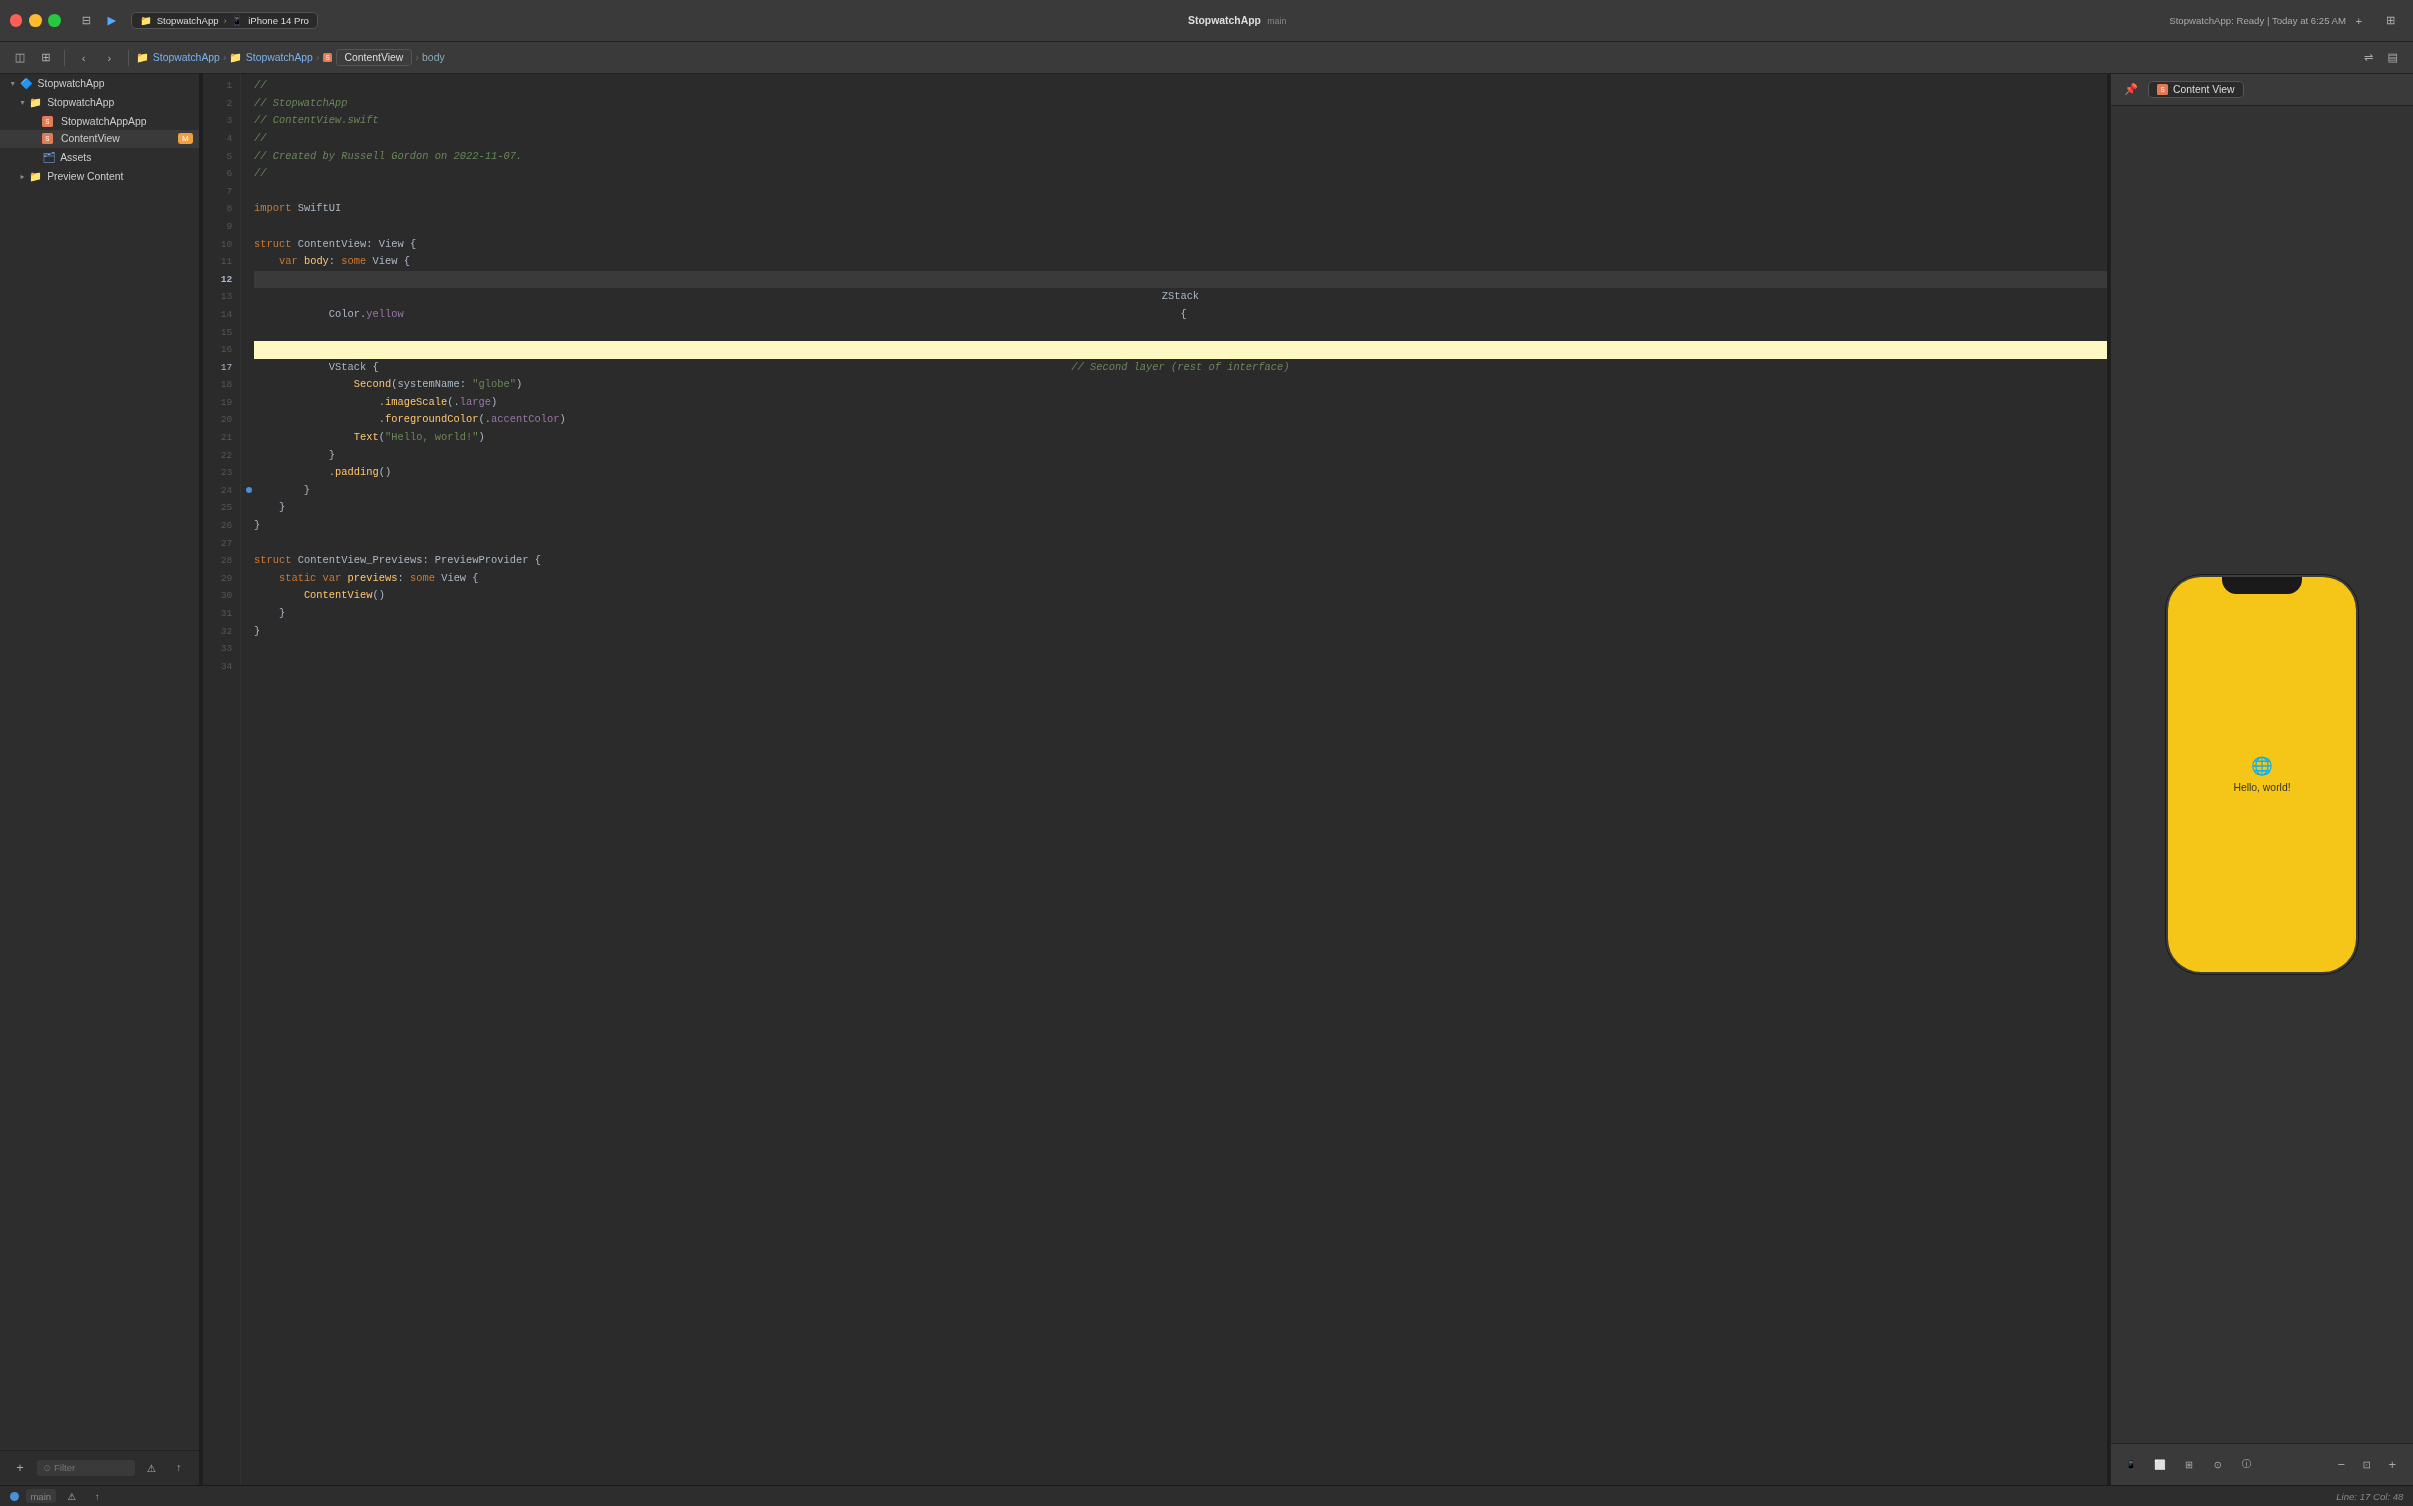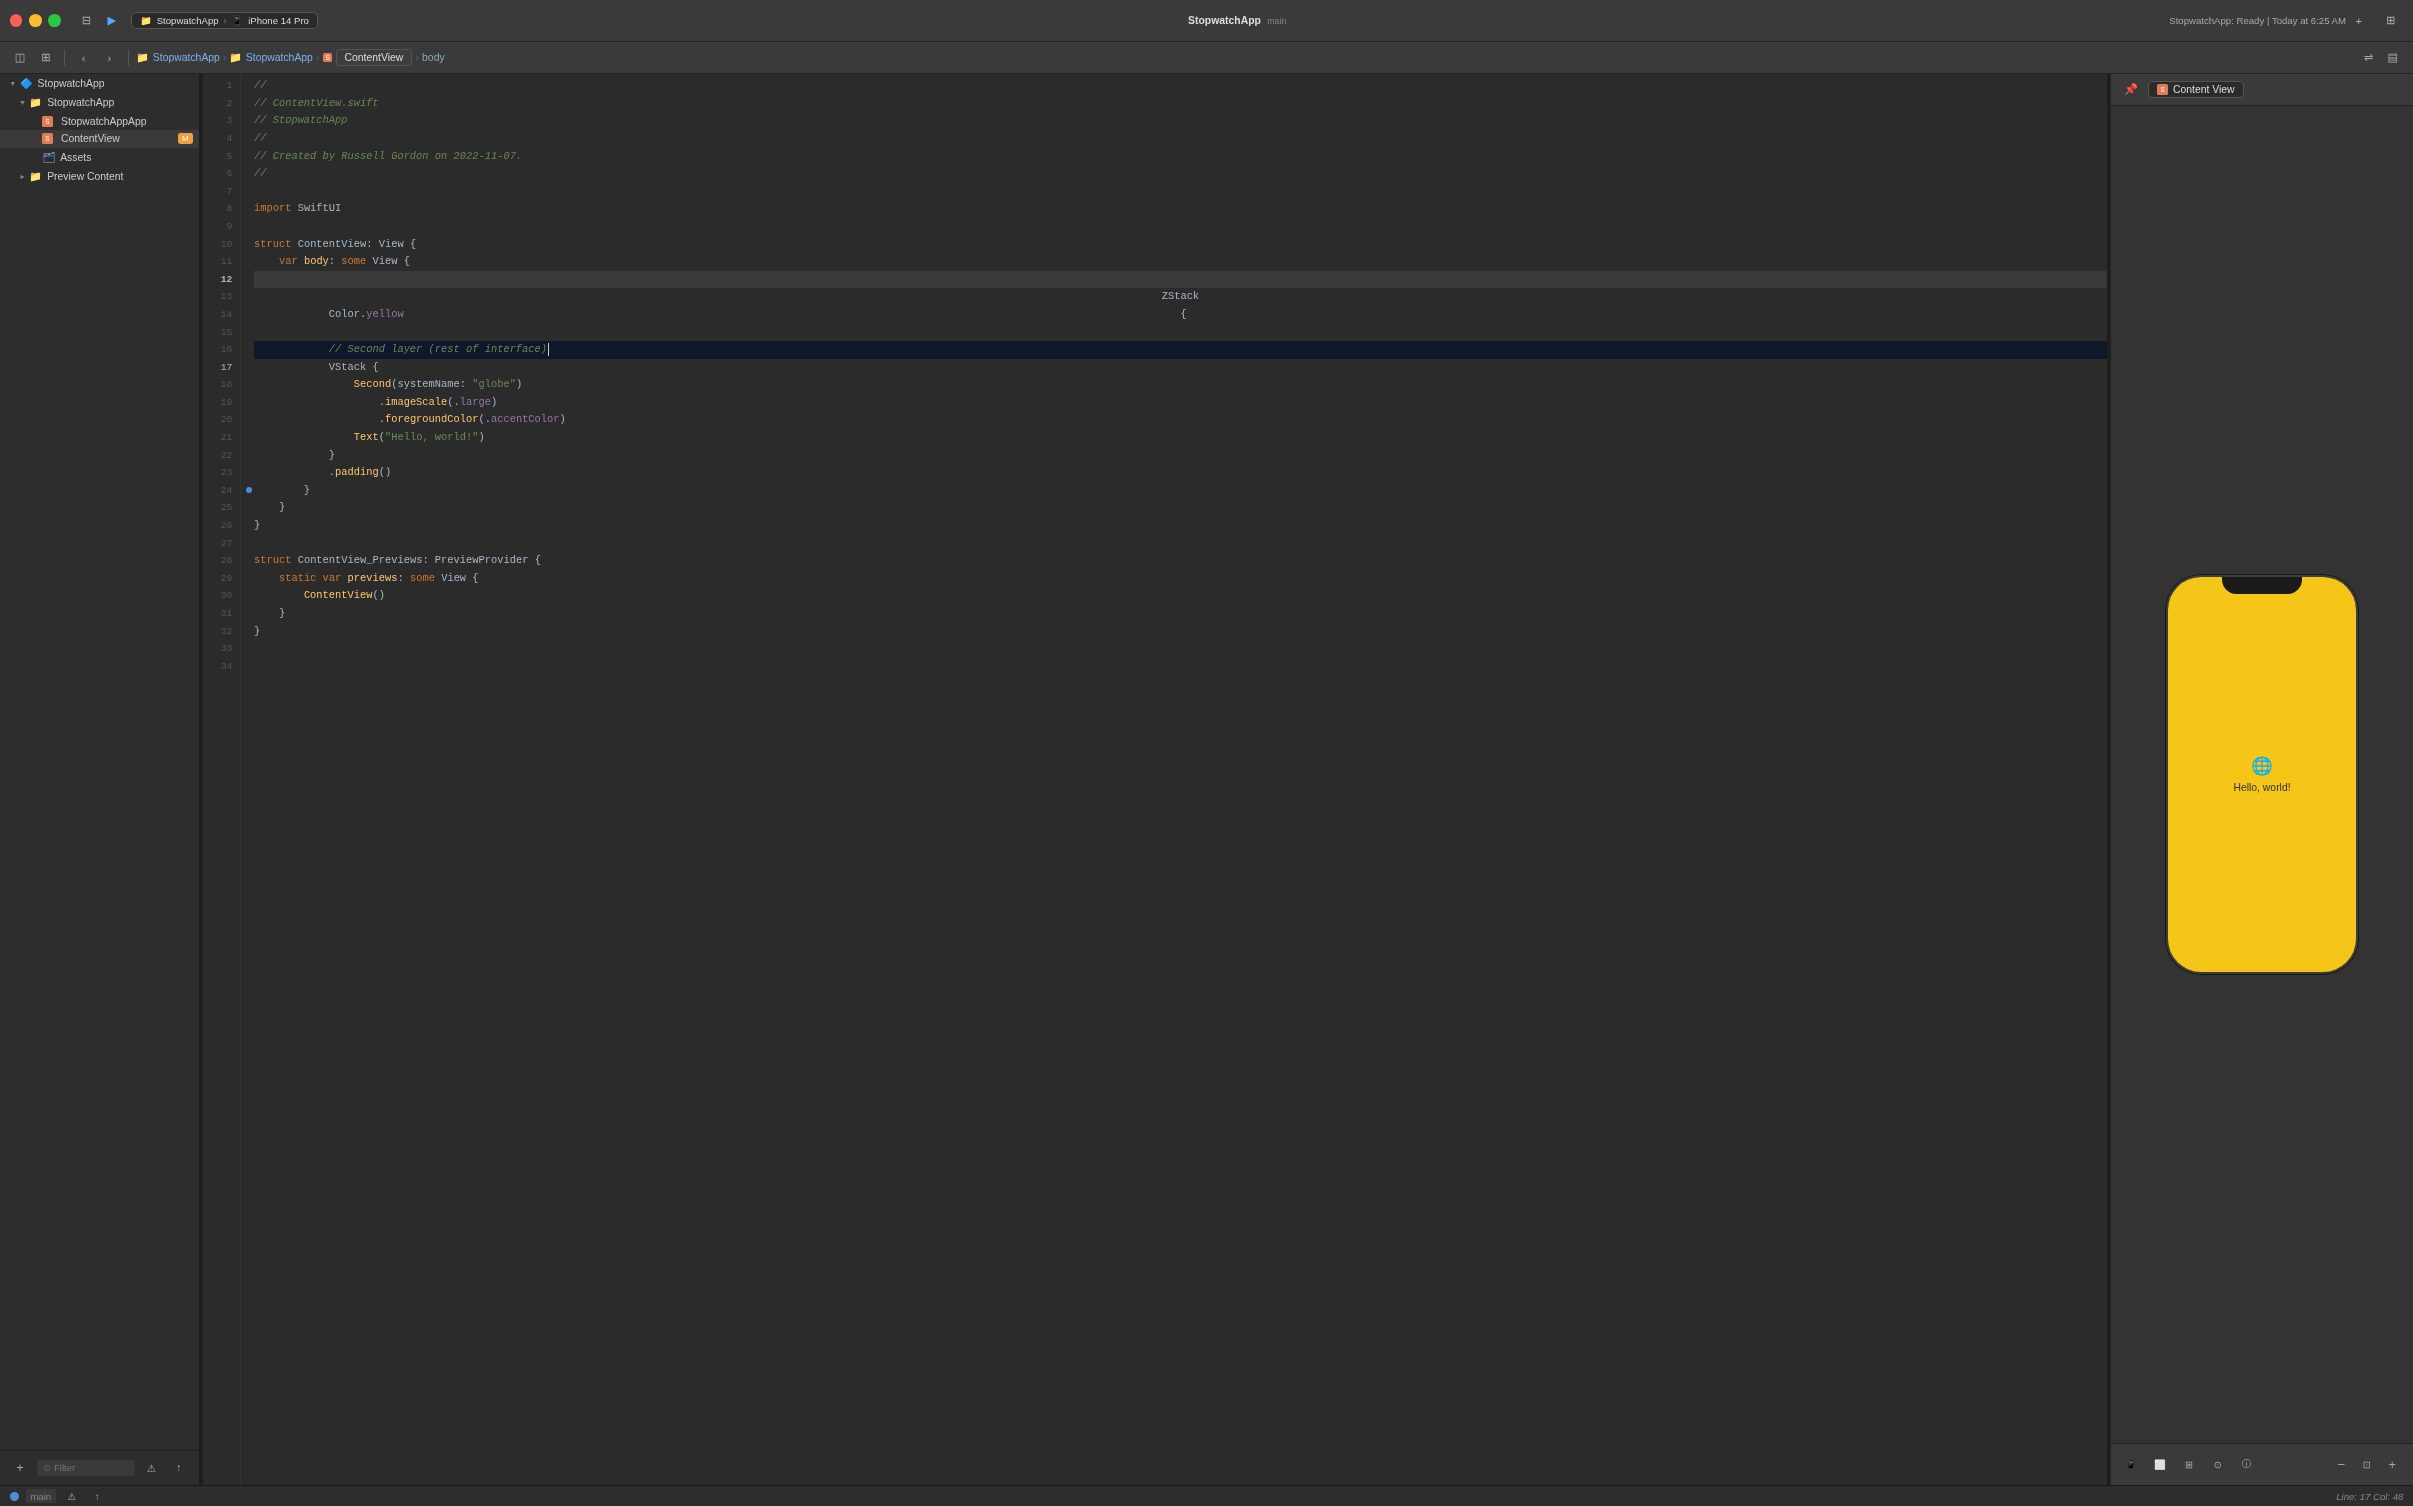--- a/index.html
+++ b/index.html
@@ -213,21 +213,22 @@
       display: flex;
       align-items: center;
       white-space: pre;
       position: relative;
     }
     .code-line.highlighted {
       background: #3a3a3a;
       flex-direction: column;
     }
     .code-line.cursor-line {
-      background: #0f172a;
+      background: #fef9c3;
+      flex-direction: column;
     }
 
     
     .c-comment { color: #6a8759; font-style: italic; }
     .c-keyword { color: #cc7832; }
     .c-string { color: #6a8759; }
     .c-type { color: #a9b7c6; }
     .c-func { color: #ffc66d; }
     .c-plain { color: #a9b7c6; }
     .c-prop { color: #9876aa; }
@@ -528,22 +529,22 @@
         <div class="line-number">29</div>
         <div class="line-number">30</div>
         <div class="line-number">31</div>
         <div class="line-number">32</div>
         <div class="line-number">33</div>
         <div class="line-number">34</div>
       </div>
 
       <div class="code-lines">
         <div class="code-line"><span class="c-comment">//</span></div>
+        <div class="code-line"><span class="c-comment">// StopwatchApp</span></div>
         <div class="code-line"><span class="c-comment">// ContentView.swift</span></div>
-        <div class="code-line"><span class="c-comment">// StopwatchApp</span></div>
         <div class="code-line"><span class="c-comment">//</span></div>
         <div class="code-line"><span class="c-comment">// Created by Russell Gordon on 2022-11-07.</span></div>
         <div class="code-line"><span class="c-comment">//</span></div>
         <div class="code-line"></div>
         <div class="code-line"><span class="c-keyword">import</span><span class="c-plain"> SwiftUI</span></div>
         <div class="code-line"></div>
         <div class="code-line"><span class="c-keyword">struct</span><span class="c-plain"> </span><span class="c-type">ContentView</span><span class="c-plain">: </span><span class="c-type">View</span><span class="c-plain"> {</span></div>
         <div class="code-line"><span class="c-plain">    </span><span class="c-keyword">var</span><span class="c-plain"> </span><span class="c-func">body</span><span class="c-plain">: </span><span class="c-keyword">some</span><span class="c-plain"> </span><span class="c-type">View</span><span class="c-plain"> {</span></div>
         <div class="code-line highlighted"><span class="c-plain">        </span><span class="c-type">ZStack</span><span class="c-plain"> {</span></div>
         <div class="code-line"></div>

